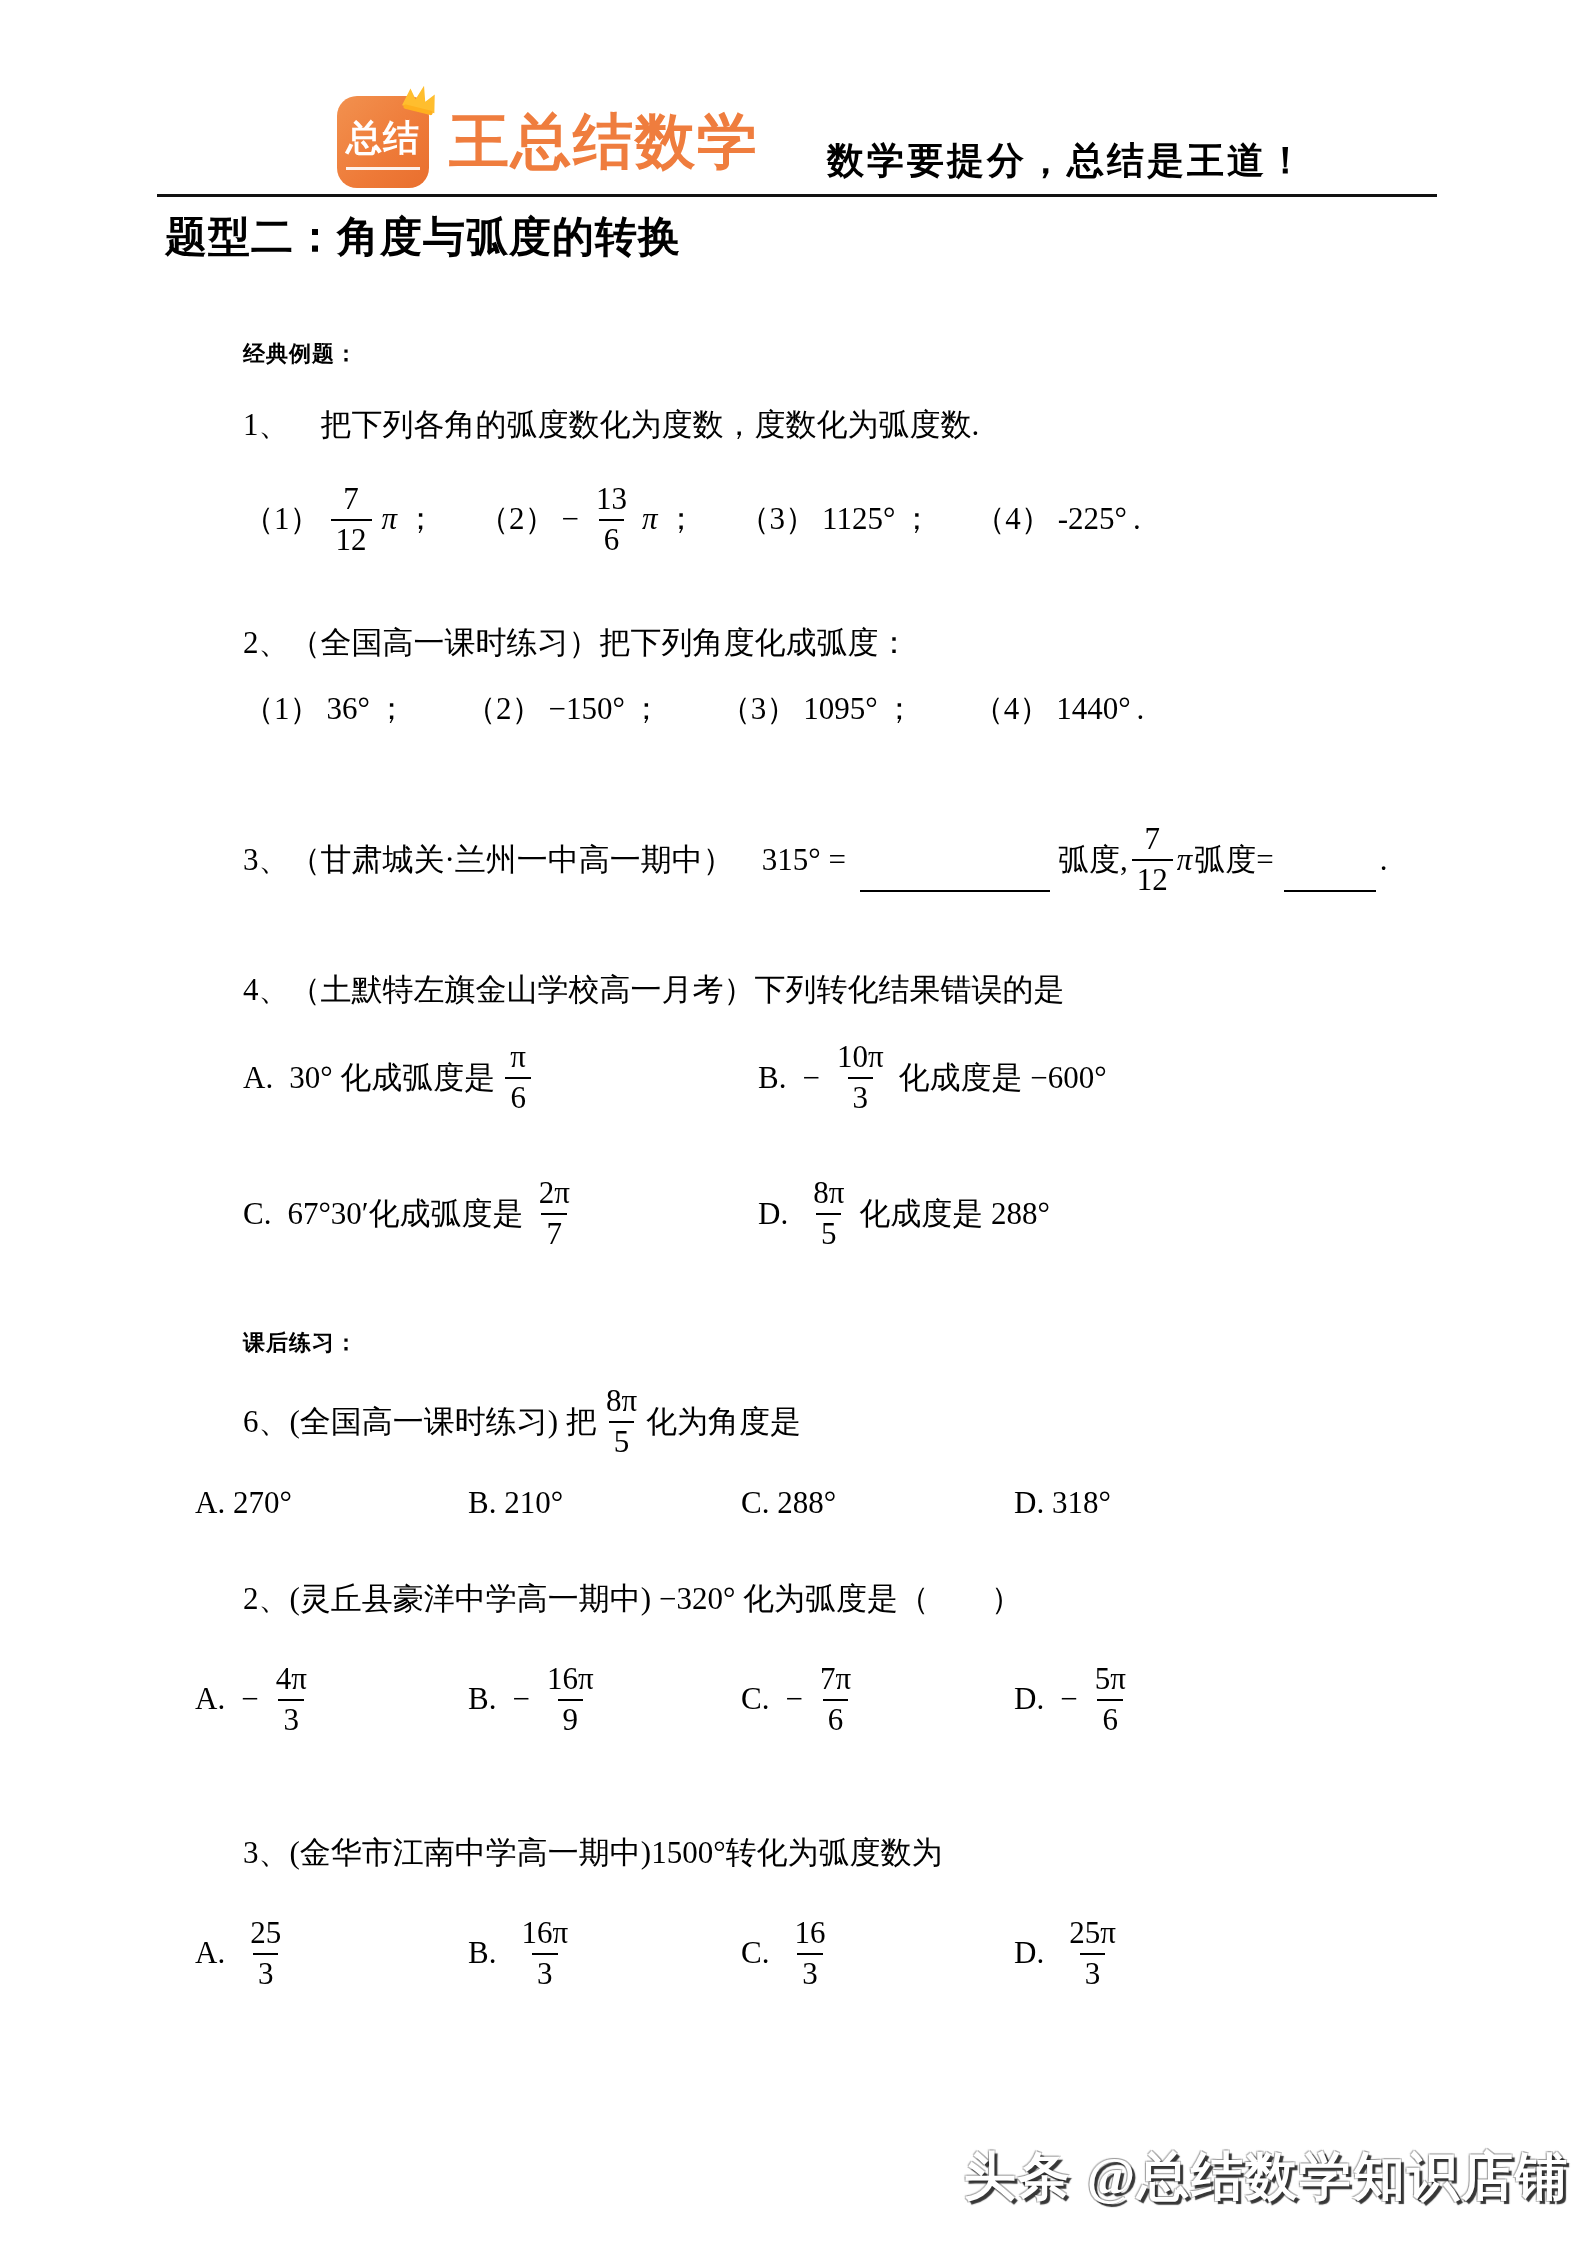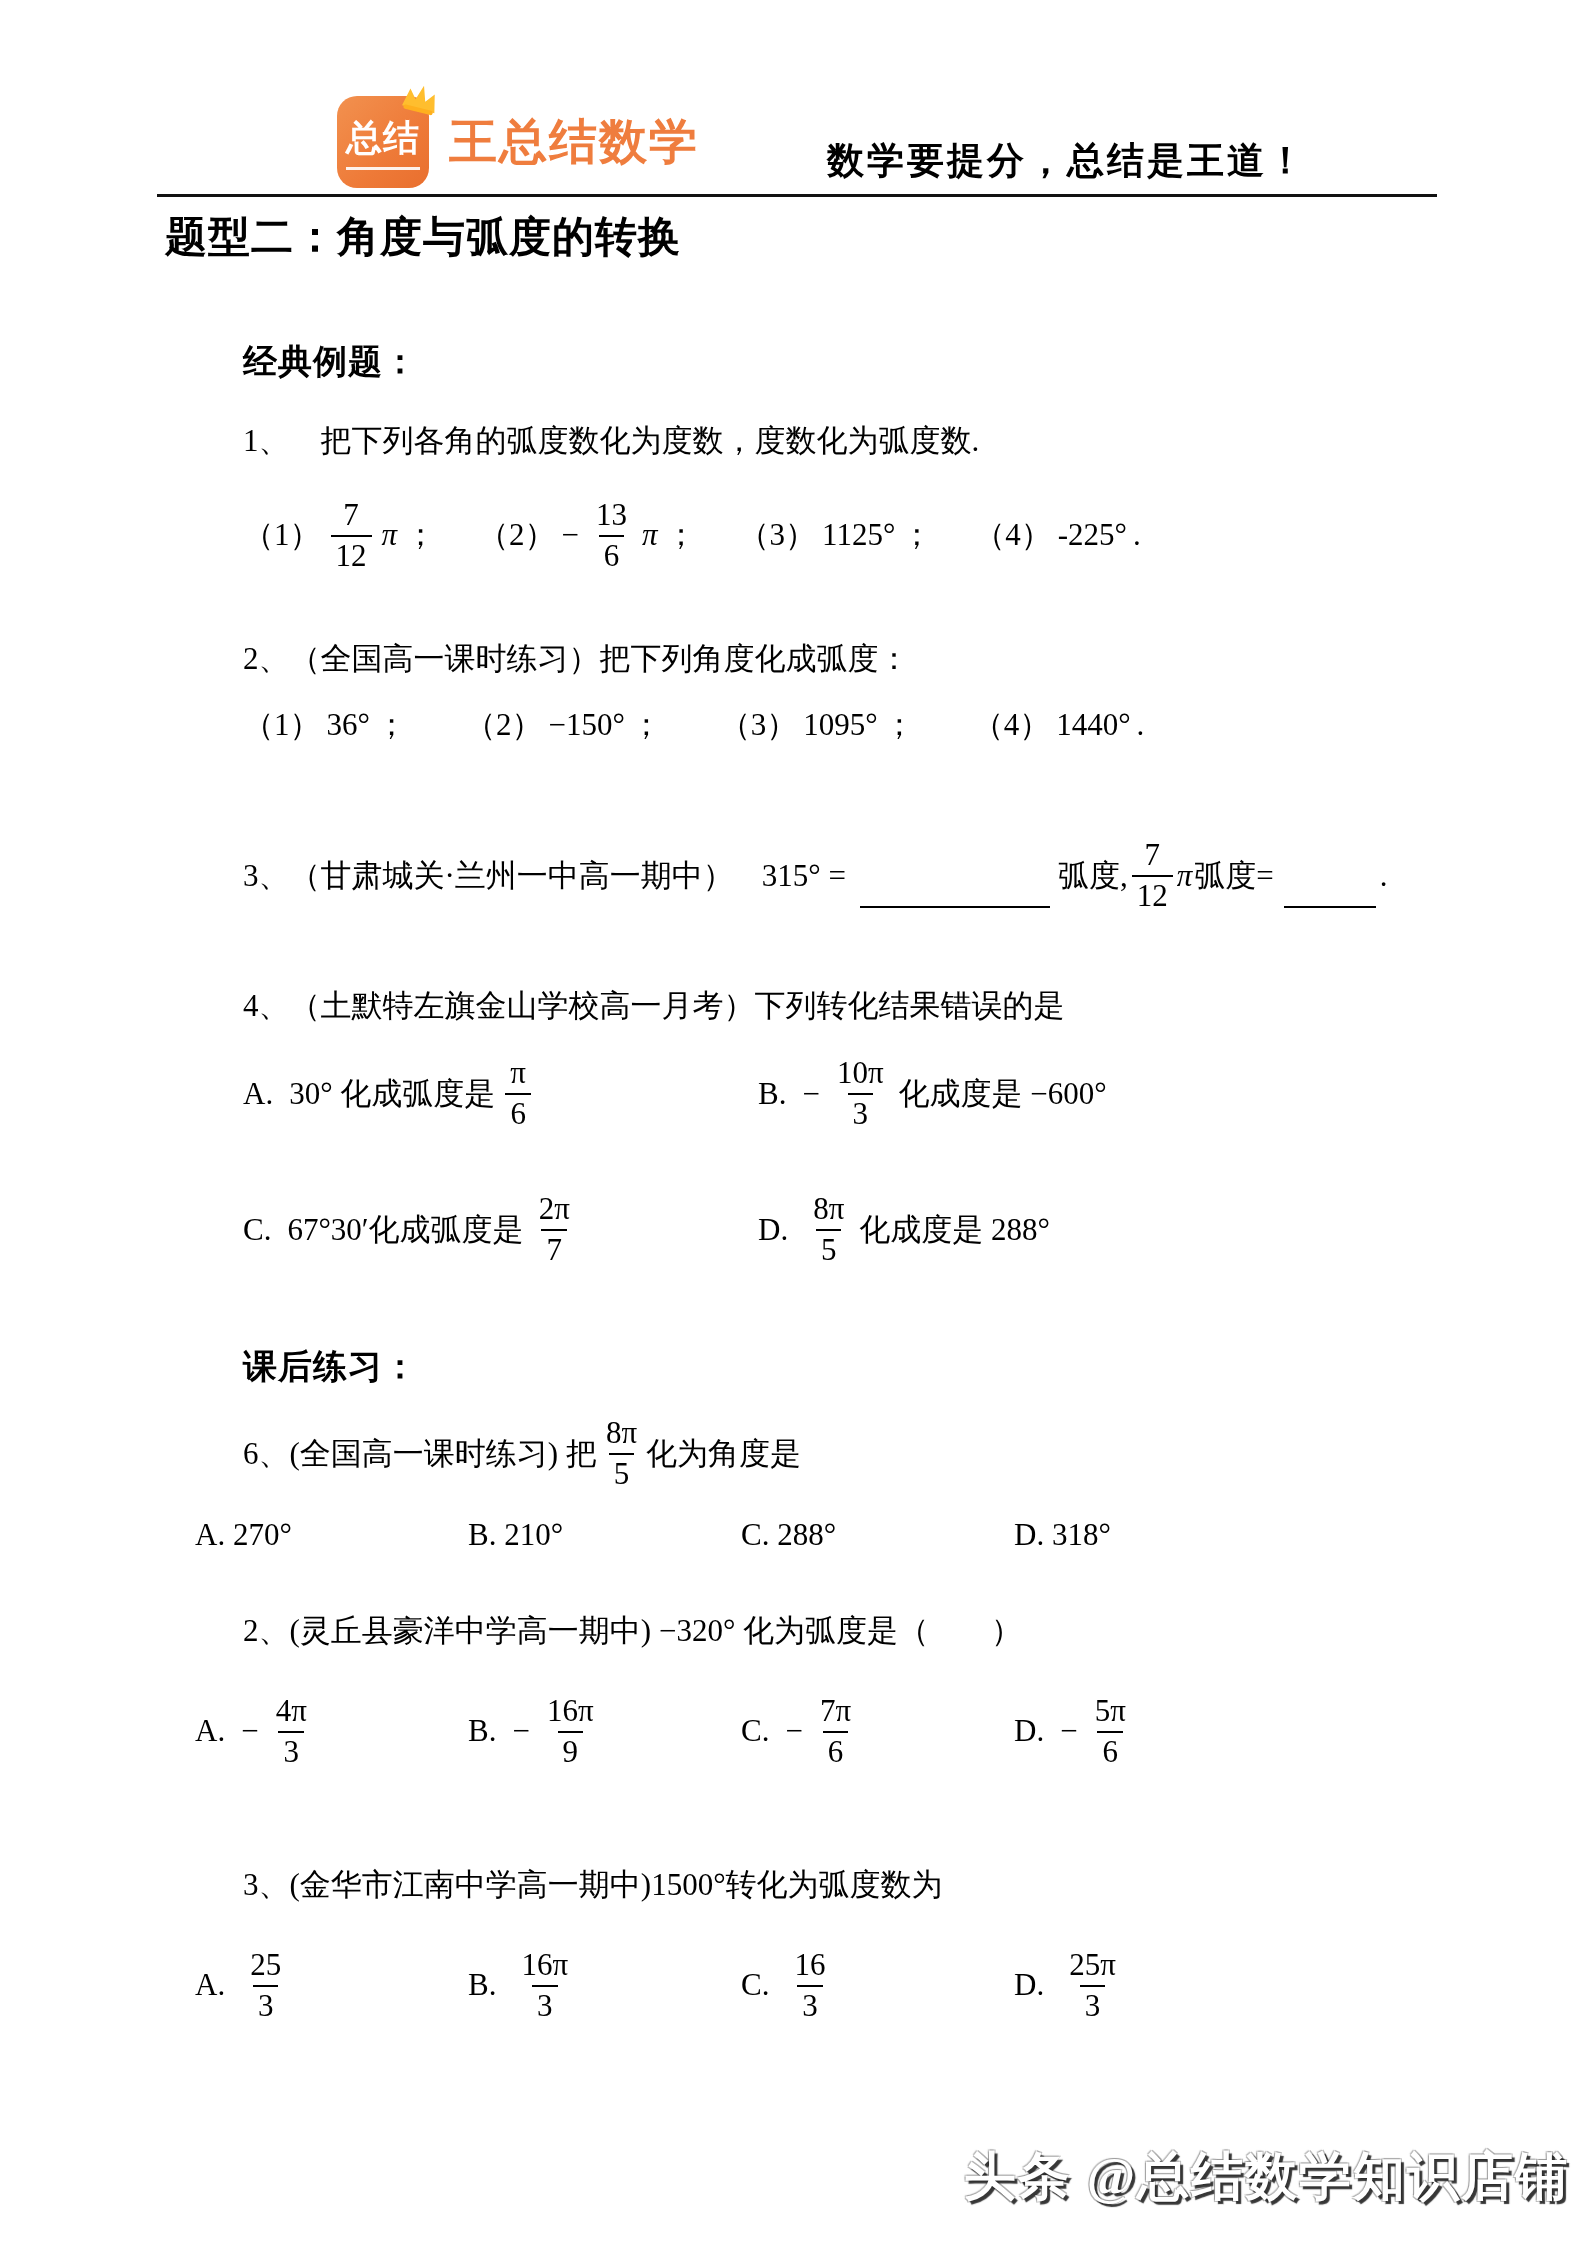--- a/index.html
+++ b/index.html
@@ -23,37 +23,37 @@
   }
   .logo-badge-text {
     color:#fff; font-family:"Liberation Sans","DejaVu Sans",sans-serif;
     font-weight:bold; font-size:36px; letter-spacing:1px;
     border-bottom:3px solid rgba(255,255,255,.9); padding-bottom:4px;
   }
   .crown { position:absolute; top:-14px; right:-12px; width:40px; height:32px; transform:rotate(14deg); }
   .brand-name {
     margin-left:20px; color:#EF7D3E;
     font-family:"Liberation Sans","DejaVu Sans",sans-serif;
-    font-weight:bold; font-size:48px; letter-spacing:2px; line-height:1;
+    font-weight:bold; font-size:60px; letter-spacing:2px; line-height:1;
   }
   .slogan {
     margin-left:auto; margin-right:180px; margin-bottom:2px;
     font-size:37px; font-weight:600; letter-spacing:3px;
   }
   .divider { border:none; border-top:3px solid #111; margin-top:6px; width:1280px; }
   
   .page-title {
     margin-top:12px; margin-left:8px;
     font-family:"Liberation Sans","DejaVu Sans",sans-serif;
     font-weight:bold; font-size:42px; letter-spacing:1px;
   }
   .section-heading {
     margin-top:74px; margin-left:86px;
     font-family:"Liberation Sans","DejaVu Sans",sans-serif;
-    font-weight:bold; font-size:34px; letter-spacing:1px;
+    font-weight:bold; font-size:22px; letter-spacing:1px;
   }
   .section-heading.practice { margin-top:56px; }
   
   .stem { margin-left:86px; font-size:31px; line-height:1.3; white-space:pre-wrap; }
   .q1-stem  { margin-top:36px; }
   .q2-stem  { margin-top:48px; }
   .q4-stem  { margin-top:52px; }
   .p2-stem  { margin-top:55px; }
   .p3-stem  { margin-top:76px; }
   

